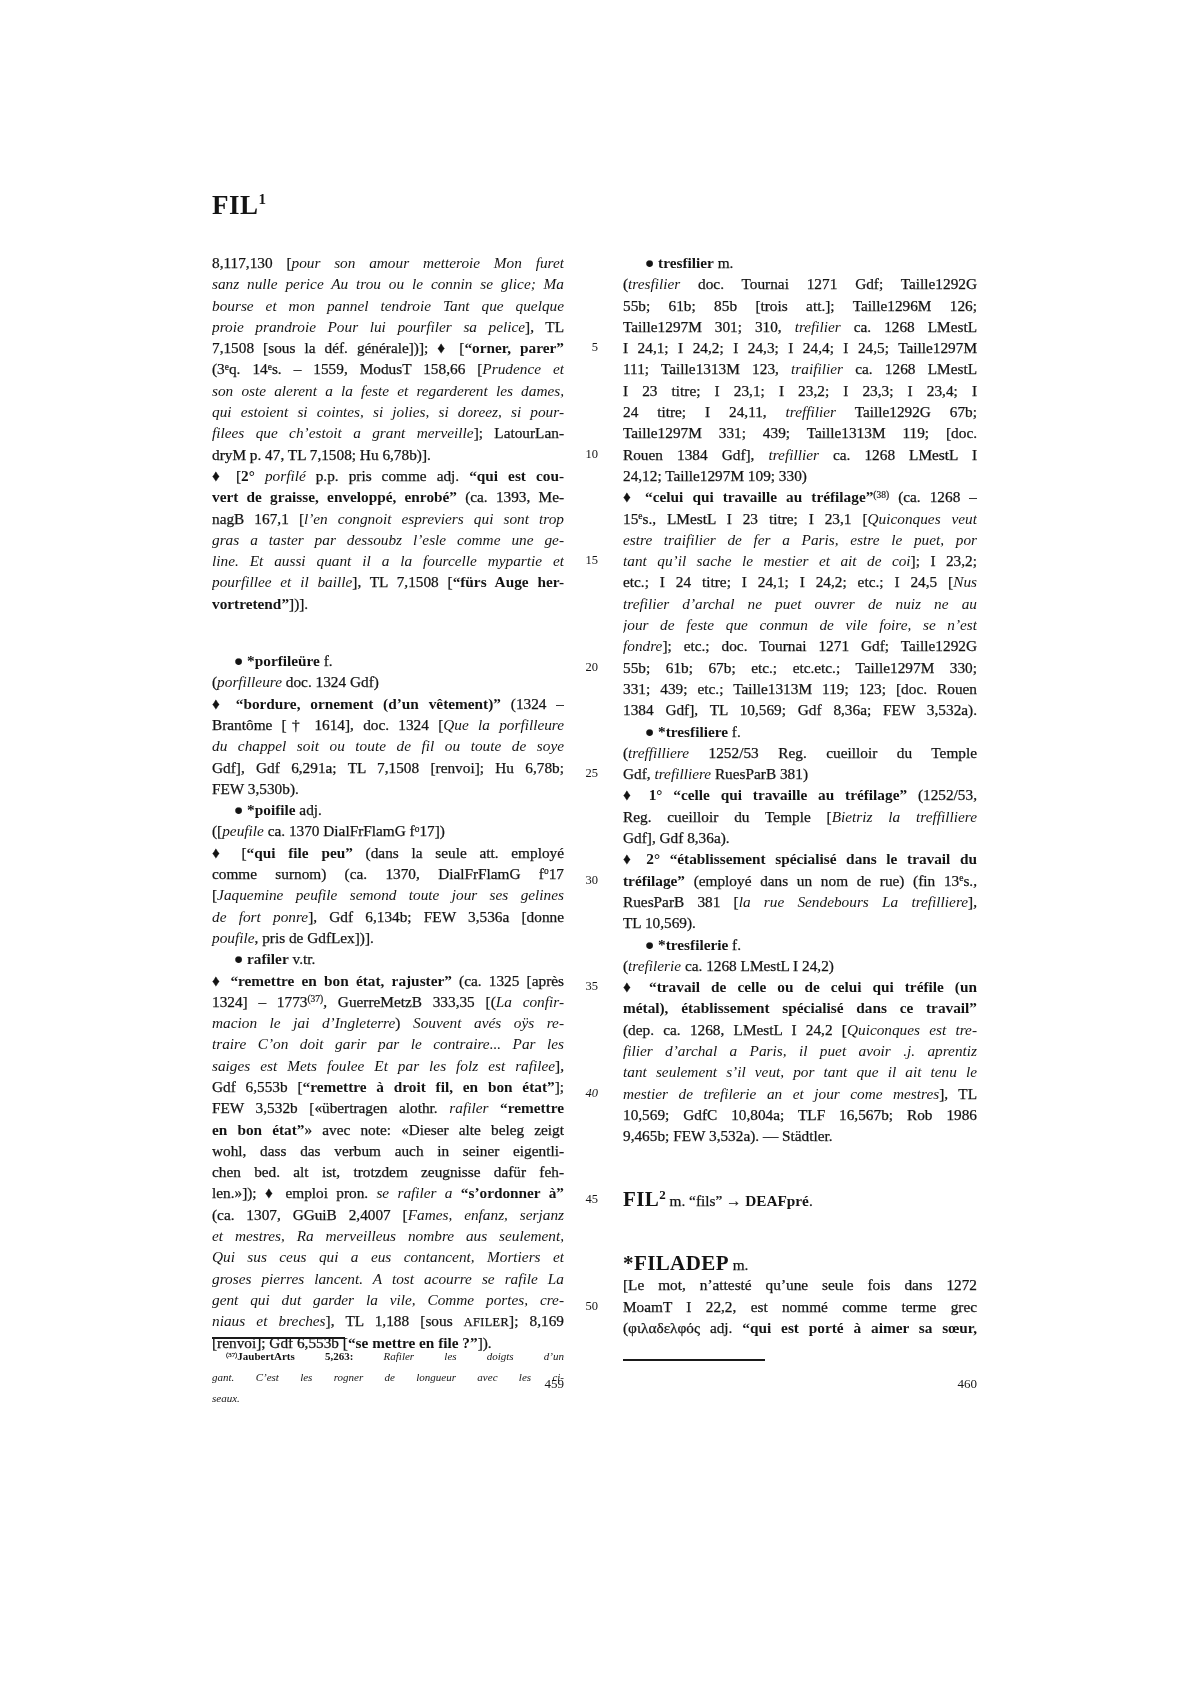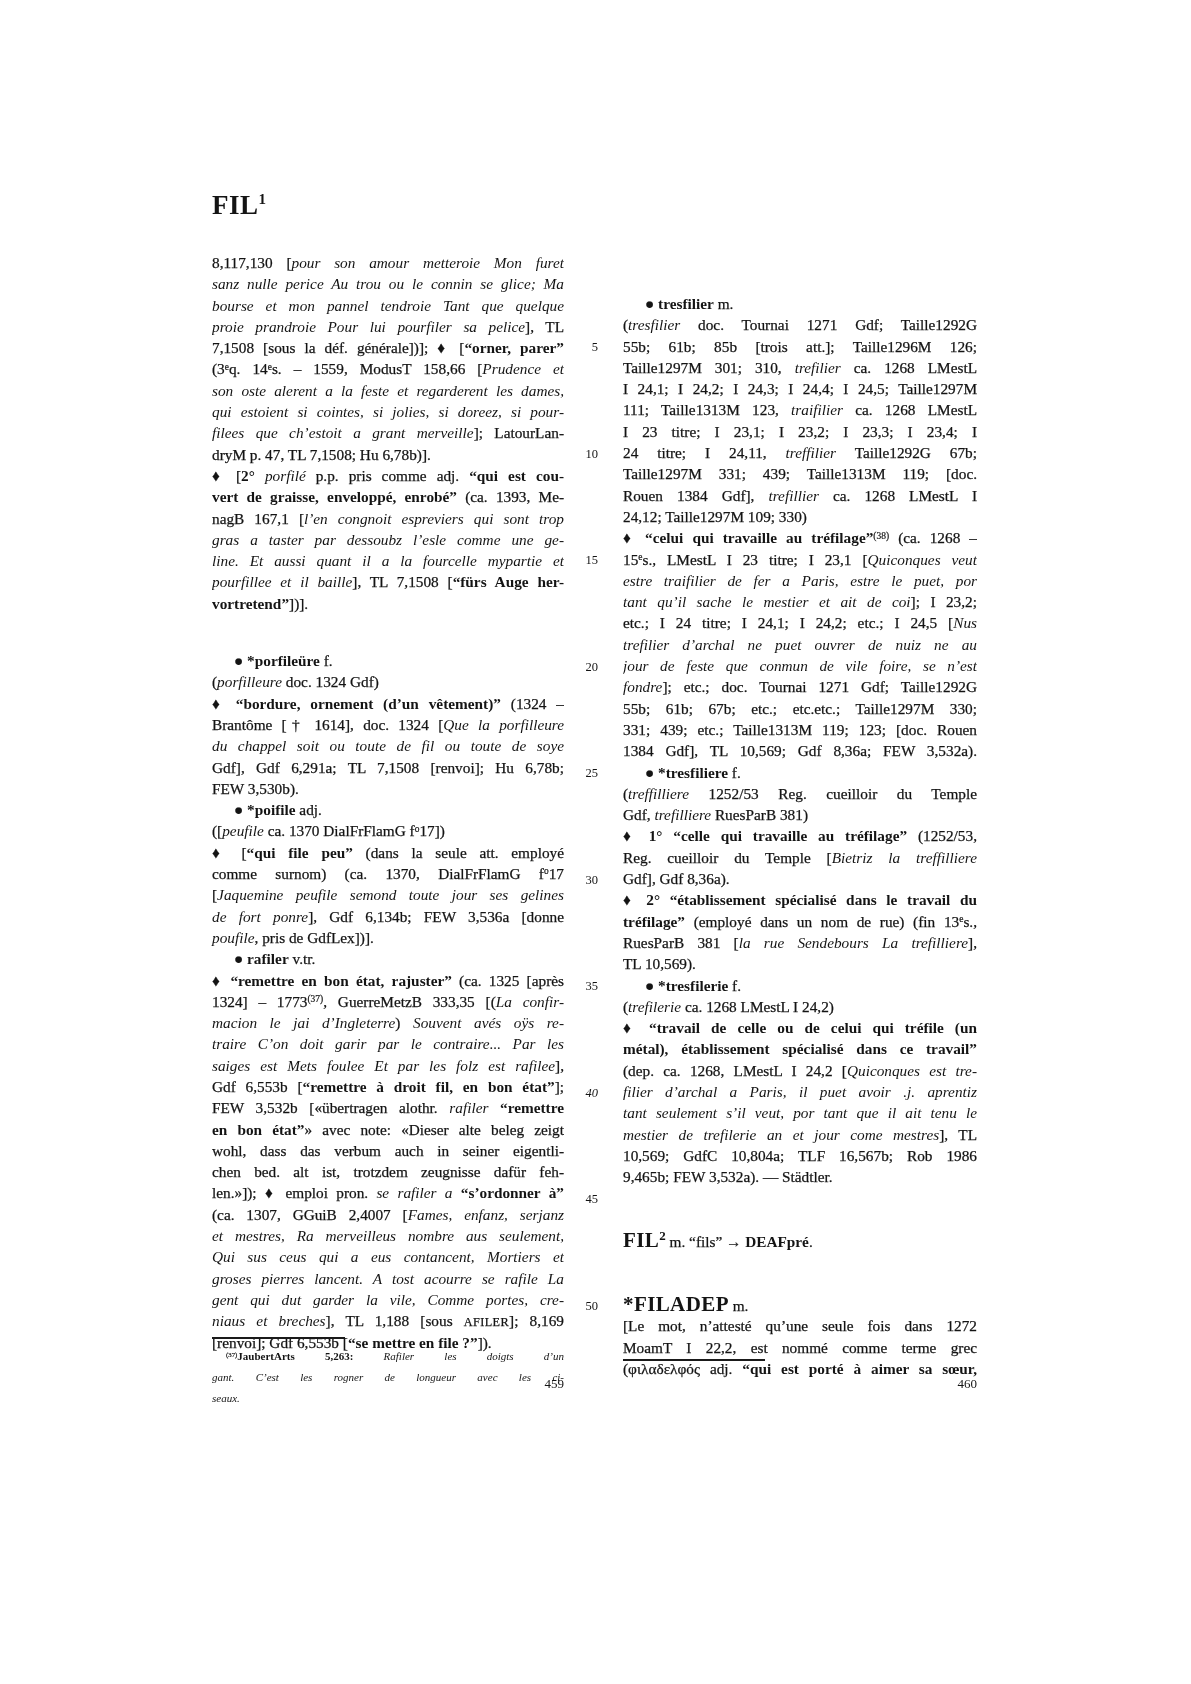--- a/index.html
+++ b/index.html
@@ -3,21 +3,21 @@
 <meta charset="utf-8">
 <style>
   html,body{margin:0;padding:0;background:#e8e8e8;}
   .page{position:relative;width:1191px;height:1684px;background:#ffffff;color:#141414;
         font-family:"Liberation Serif","DejaVu Serif",serif;overflow:hidden;}
   .headword-line{position:absolute;left:212px;top:190px;white-space:nowrap;}
   .s-hw{font-size:27px;font-weight:700;letter-spacing:.5px;}
   .s-hws{font-size:15px;font-weight:700;position:relative;top:-10px;}
   .col{position:absolute;top:252px;font-size:15.3px;}
   .col.left{left:212px;width:352px;}
-  .col.right{left:623px;width:354px;margin-top:41px;}
+  .col.right{left:623px;width:354px;}
   .line{height:21.3px;line-height:21.3px;}
   .line.just{text-align:justify;text-align-last:justify;overflow:hidden;}
   .gutter{position:absolute;left:552px;top:252px;width:46px;height:1120px;}
   .lnum{position:absolute;right:0;width:46px;text-align:right;font-size:12.5px;
         line-height:21.3px;height:21.3px;}
   .fnrule{position:absolute;height:1.6px;background:#1a1a1a;}
   .fnrule.left-rule{left:212px;top:1337px;width:133px;}
   .fnrule.right-rule{left:623px;top:1359px;width:142px;}
   .fn{position:absolute;font-size:11px;}
   .fn .line{height:21.1px;line-height:21.1px;}

